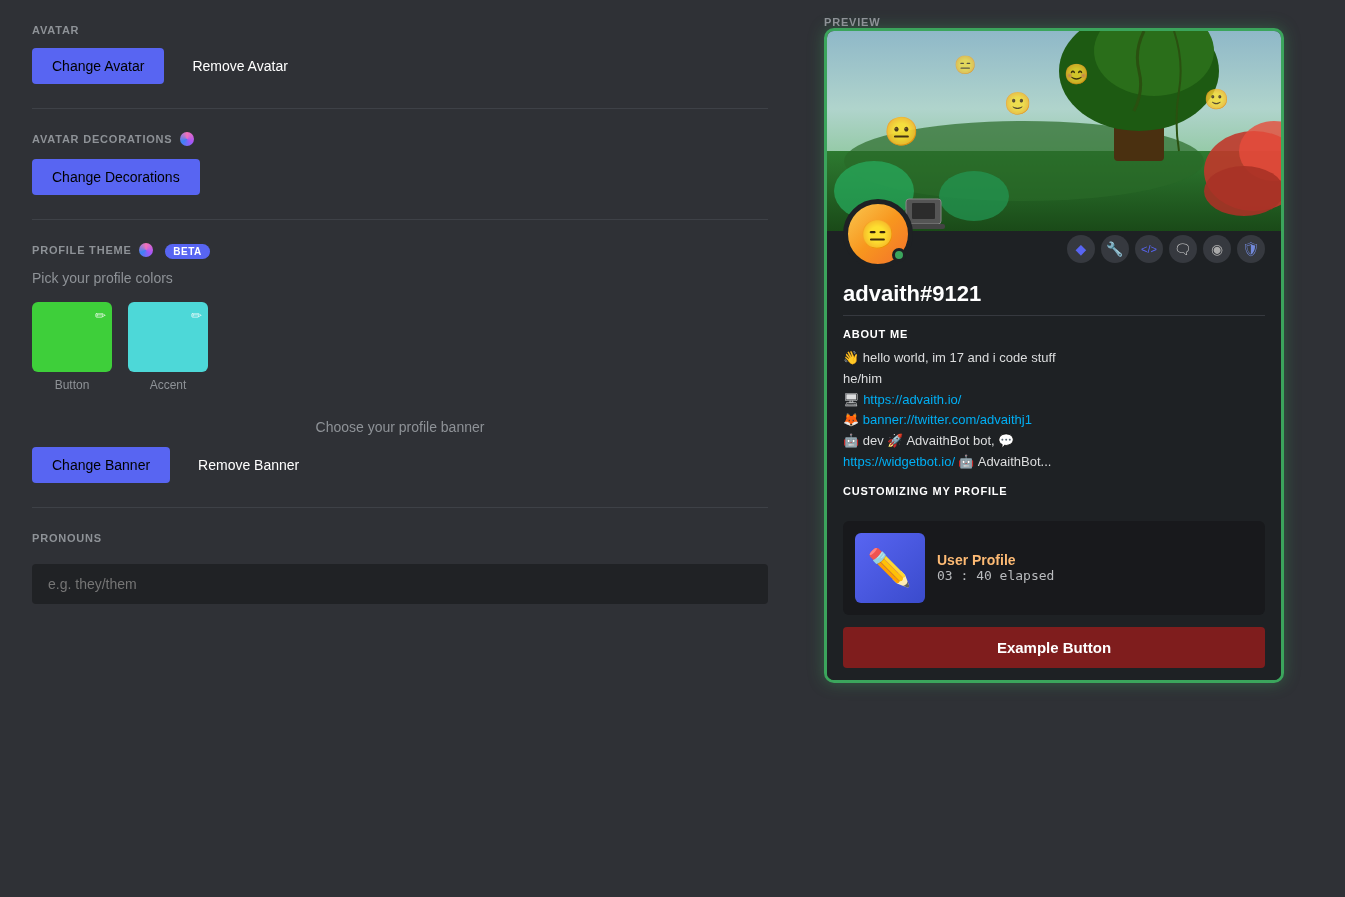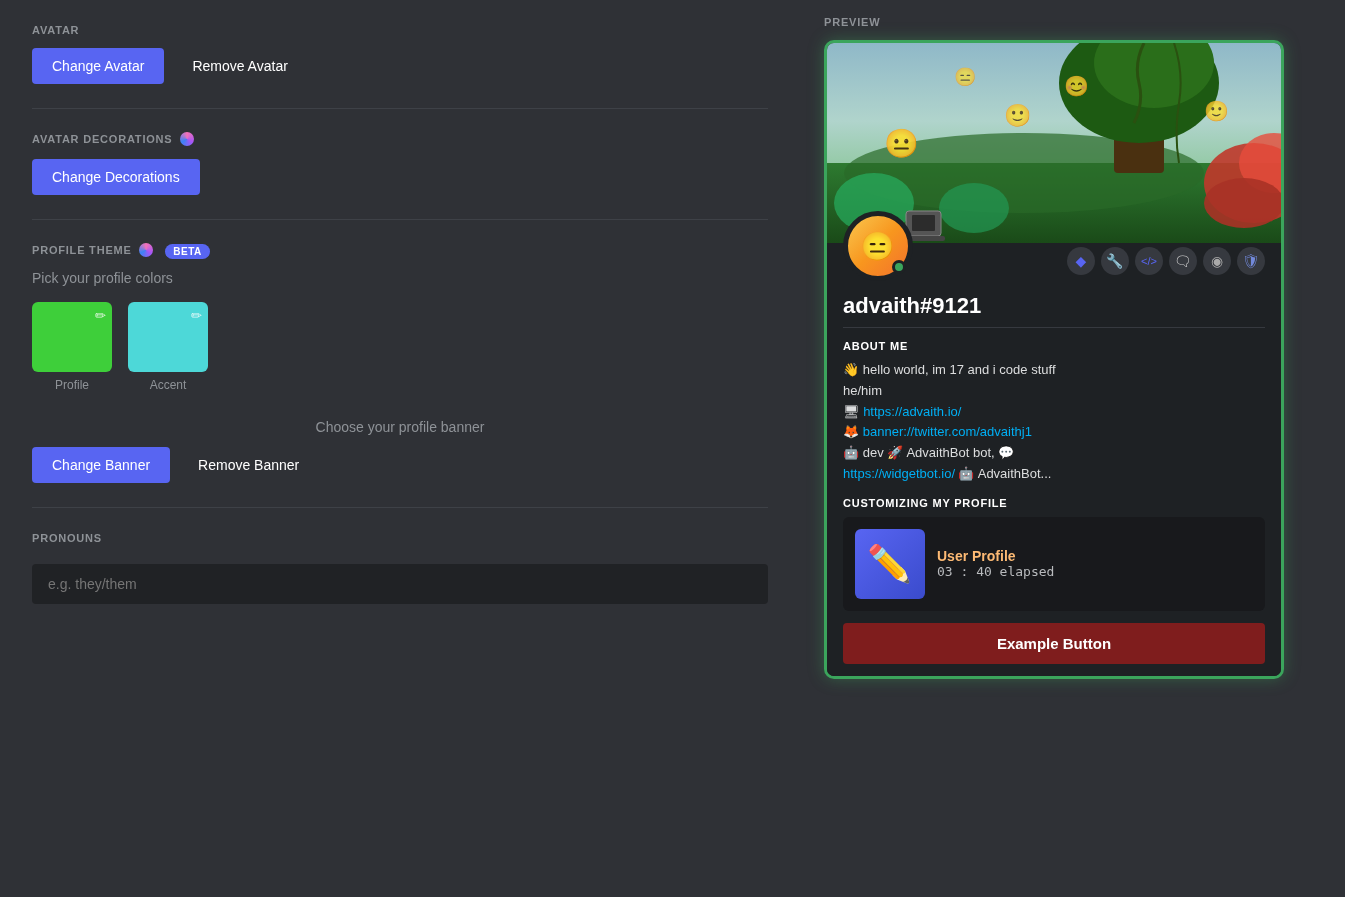--- a/index.html
+++ b/index.html
@@ -43,21 +43,21 @@
     }
 
     .divider {
       border: none;
       border-top: 1px solid #3e4147;
       margin: 24px 0;
     }
 
     .btn-primary {
       background: #5865f2;
-      color: #ffffff;
+      color: #000000;
       border: none;
       border-radius: 4px;
       padding: 10px 20px;
       font-size: 14px;
       font-weight: 500;
       cursor: pointer;
     }
 
     .btn-ghost {
       background: transparent;
@@ -149,21 +149,20 @@
       width: 520px;
       padding: 16px 24px;
     }
 
     .preview-label {
       font-size: 11px;
       font-weight: 700;
       letter-spacing: 0.8px;
       color: #8e9297;
       text-transform: uppercase;
-      margin-bottom: 12px;
     }
 
     .profile-card {
       border: 3px solid #3ba55c;
       border-radius: 10px;
       overflow: hidden;
       background: #1e2124;
       box-shadow: 0 0 16px rgba(59, 165, 92, 0.4);
       width: 460px;
     }
@@ -267,21 +266,21 @@
       color: #00aff4;
       text-decoration: none;
     }
 
     .customizing-label {
       font-size: 11px;
       font-weight: 700;
       letter-spacing: 0.8px;
       color: #fff;
       text-transform: uppercase;
-      margin: 12px 0 8px 0;
+      margin: 12px 0 24px 0;
     }
 
     .activity-card {
       background: #18191c;
       border-radius: 6px;
       padding: 12px;
       display: flex;
       gap: 12px;
       align-items: center;
     }
@@ -359,21 +358,21 @@
     <span class="beta-badge">BETA</span>
   </div>
 
   <div class="section-sub">Pick your profile colors</div>
 
   <div class="color-pickers">
     <div class="color-swatch-wrapper">
       <div class="color-swatch" style="background: #3ecf3a;">
         <span class="edit-icon">✏</span>
       </div>
-      <span class="color-swatch-label">Profile</span>
+      <span class="color-swatch-label">Button</span>
     </div>
     <div class="color-swatch-wrapper">
       <div class="color-swatch" style="background: #4dd8d8;">
         <span class="edit-icon">✏</span>
       </div>
       <span class="color-swatch-label">Accent</span>
     </div>
   </div>
 
   <div class="section-sub" style="margin-top:27px;text-align:center;">Choose your profile banner</div>

